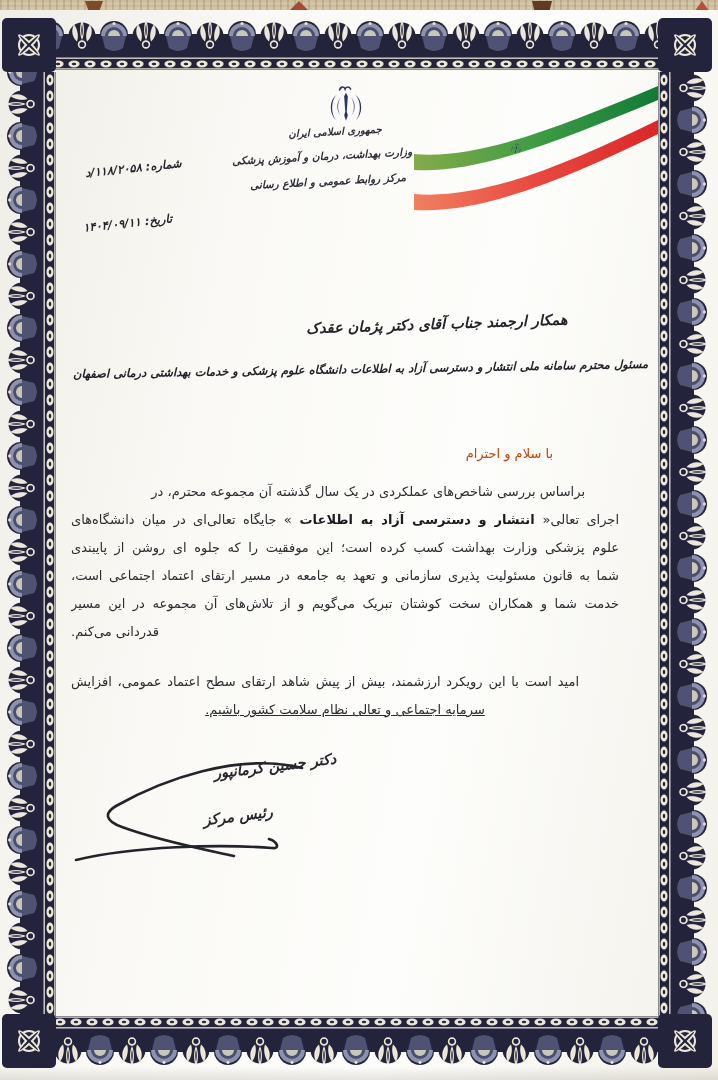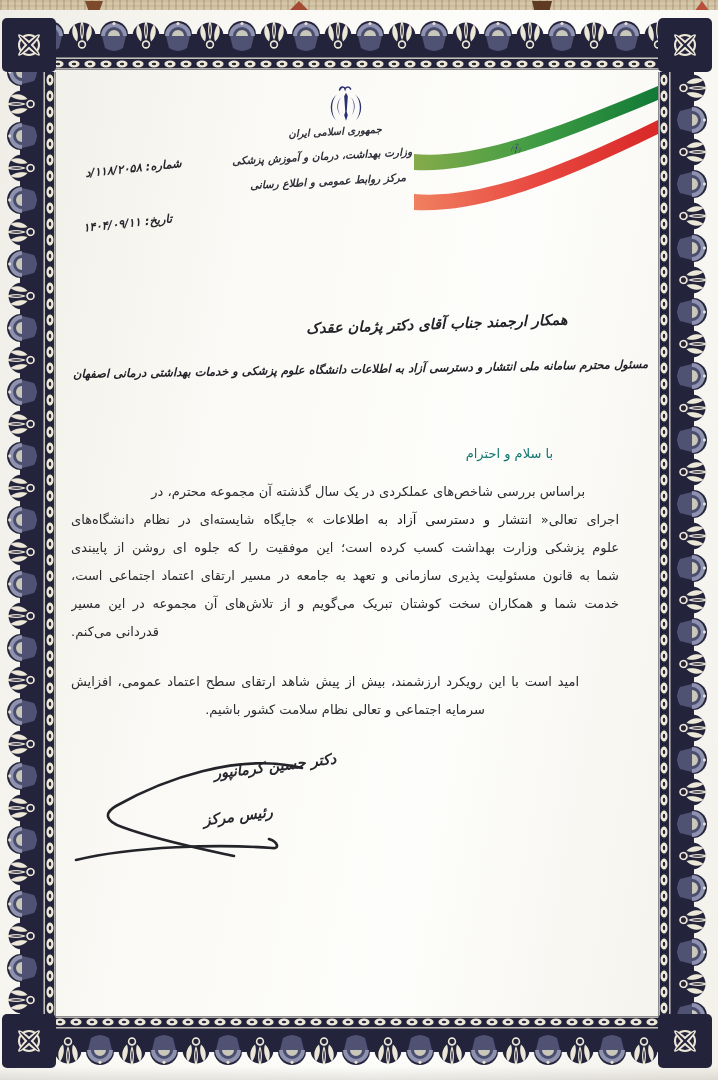--- a/index.html
+++ b/index.html
@@ -42,33 +42,33 @@
   .no-line  { left:85px; top:161px; transform:rotate(-6deg); }
   .dt-line  { left:83px; top:216px; transform:rotate(-6deg); }
 
   
   .rcpt { position:absolute; white-space:nowrap; direction:rtl; color:#222228;
     font-weight:bold; font-style:italic; }
   .rcpt1 { right:151px; top:316px; font-size:14.5px; transform:rotate(-2deg); }
   .rcpt2 { right:70px;  top:362px; font-size:11.5px; transform:rotate(-1deg); }
 
   
-  .salutation { position:absolute; right:165px; top:446px; font-size:13px; color:#0f766e;
+  .salutation { position:absolute; right:165px; top:446px; font-size:13px; color:#c2410c;
     direction:rtl; white-space:nowrap; }
   .para { position:absolute; left:71px; width:548px; direction:rtl; color:#2b2b30;
     font-size:13px; }
   .p1 { top:478px; }
   .p2 { top:656px; }
   .bl { height:28px; line-height:28px; overflow:hidden; text-align:right; }
   .bl.just { text-align:justify; text-align-last:justify; }
   .bl.indent { padding-right:34px; }
   .bl.indent2 { padding-right:40px;margin-top:12px; }
   .bl.endleft { text-align:center; text-align-last:left; }
-  .bl.endcenter { text-align:center; text-align-last:center; }
-  .bold-seg { font-weight:normal; color:#1b1b20; }
+  .bl.endcenter { text-align:center; text-align-last:center;text-decoration:underline; }
+  .bold-seg { font-weight:bold; color:#1b1b20; }
 
   
   .sig-svg { position:absolute; left:70px; top:752px; }
   .sig-name  { position:absolute; left:200px; top:758px; width:150px; text-align:center;
     font-size:14.5px; font-weight:bold; font-style:italic; color:#26262c; direction:rtl;
     transform:rotate(-7deg); white-space:nowrap; }
   .sig-title { position:absolute; left:183px; top:808px; width:110px; text-align:center;
     font-size:14.5px; font-weight:bold; font-style:italic; color:#26262c; direction:rtl;
     transform:rotate(-7deg); white-space:nowrap; }
 </style>
@@ -186,21 +186,21 @@
   <div class="meta-line no-line">شماره: ۱۱۸/۲۰۵۸/د</div>
   <div class="meta-line dt-line">تاریخ: ۱۴۰۴/۰۹/۱۱</div>
 
   <div class="rcpt rcpt1">همکار ارجمند جناب آقای دکتر پژمان عقدک</div>
   <div class="rcpt rcpt2">مسئول محترم سامانه ملی انتشار و دسترسی آزاد به اطلاعات دانشگاه علوم پزشکی و خدمات بهداشتی درمانی اصفهان</div>
 
   <div class="salutation">با سلام و احترام</div>
 
   <div class="para p1">
     <div class="bl indent">براساس بررسی شاخص‌های عملکردی در یک سال گذشته آن مجموعه محترم، در</div>
-    <div class="bl just"><span>اجرای تعالی«</span><span class="bold-seg"> انتشار و دسترسی آزاد به اطلاعات </span><span>» جایگاه شایسته‌ای در نظام دانشگاه‌های</span></div>
+    <div class="bl just"><span>اجرای تعالی«</span><span class="bold-seg"> انتشار و دسترسی آزاد به اطلاعات </span><span>» جایگاه تعالی‌ای در میان دانشگاه‌های</span></div>
     <div class="bl just">علوم پزشکی وزارت بهداشت کسب کرده است؛ این موفقیت را که جلوه ای روشن از پایبندی</div>
     <div class="bl just">شما به قانون مسئولیت پذیری سازمانی و تعهد به جامعه در مسیر ارتقای اعتماد اجتماعی است،</div>
     <div class="bl just">خدمت شما و همکاران سخت کوشتان تبریک می‌گویم و از تلاش‌های آن مجموعه در این مسیر</div>
     <div class="bl endleft">قدردانی می‌کنم.</div>
   </div>
 
   <div class="para p2">
     <div class="bl just indent2">امید است با این رویکرد ارزشمند، بیش از پیش شاهد ارتقای سطح اعتماد عمومی، افزایش</div>
     <div class="bl endcenter">سرمایه اجتماعی و تعالی نظام سلامت کشور باشیم.</div>
   </div>

